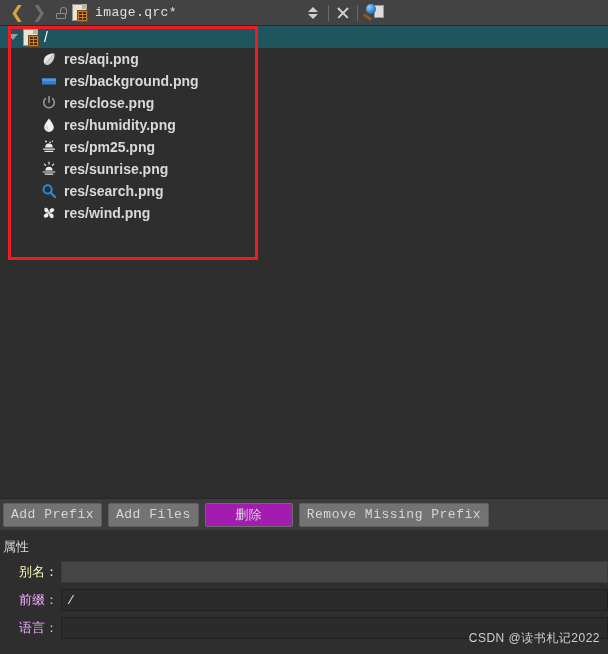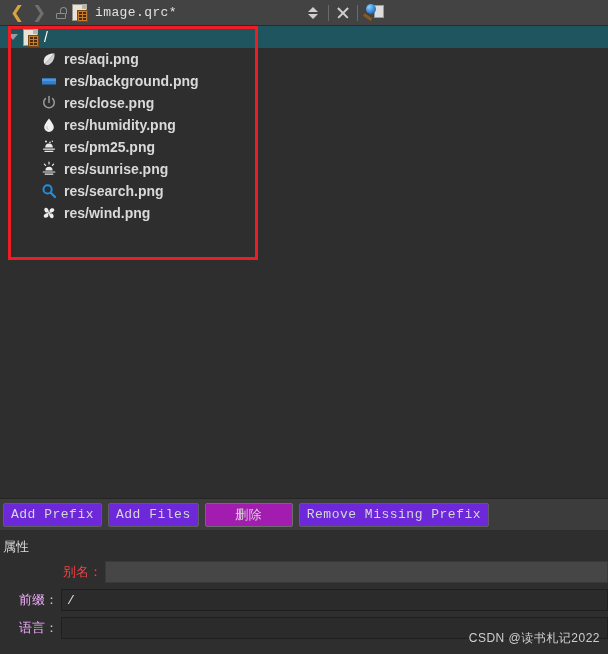--- a/index.html
+++ b/index.html
@@ -236,21 +236,21 @@
     background: #3c3c3c;
     border-top: 1px solid #252525;
     display: flex;
     align-items: center;
     padding: 0 3px;
     gap: 6px;
     box-sizing: border-box;
   }
   .btn {
     height: 24px;
-    background: #6d28d9;
+    background: #737373;
     border: 1px solid #5e5e5e;
     border-radius: 2px;
     color: #d6d6d6;
     font-family: "Liberation Mono", monospace;
     font-size: 13px;
     letter-spacing: 0.5px;
     display: flex;
     align-items: center;
     justify-content: center;
     padding: 0 7px;
@@ -284,21 +284,21 @@
     box-sizing: border-box;
   }
   .plabel {
     width: 42px;
     text-align: right;
     font-size: 13px;
     color: #f0abfc;
     flex: none;
     margin-right: 3px;
   }
-  .plabel.dim { color: #ef4444; margin-left: 44px; }
+  .plabel.dim { color: #fef9c3; }
   .pfield {
     flex: 1;
     height: 22px;
     margin-right: 0px;
     box-sizing: border-box;
     border: 1px solid #1f1f1f;
     background: #2b2b2b;
     font-size: 13px;
     color: #dcdcdc;
     display: flex;

